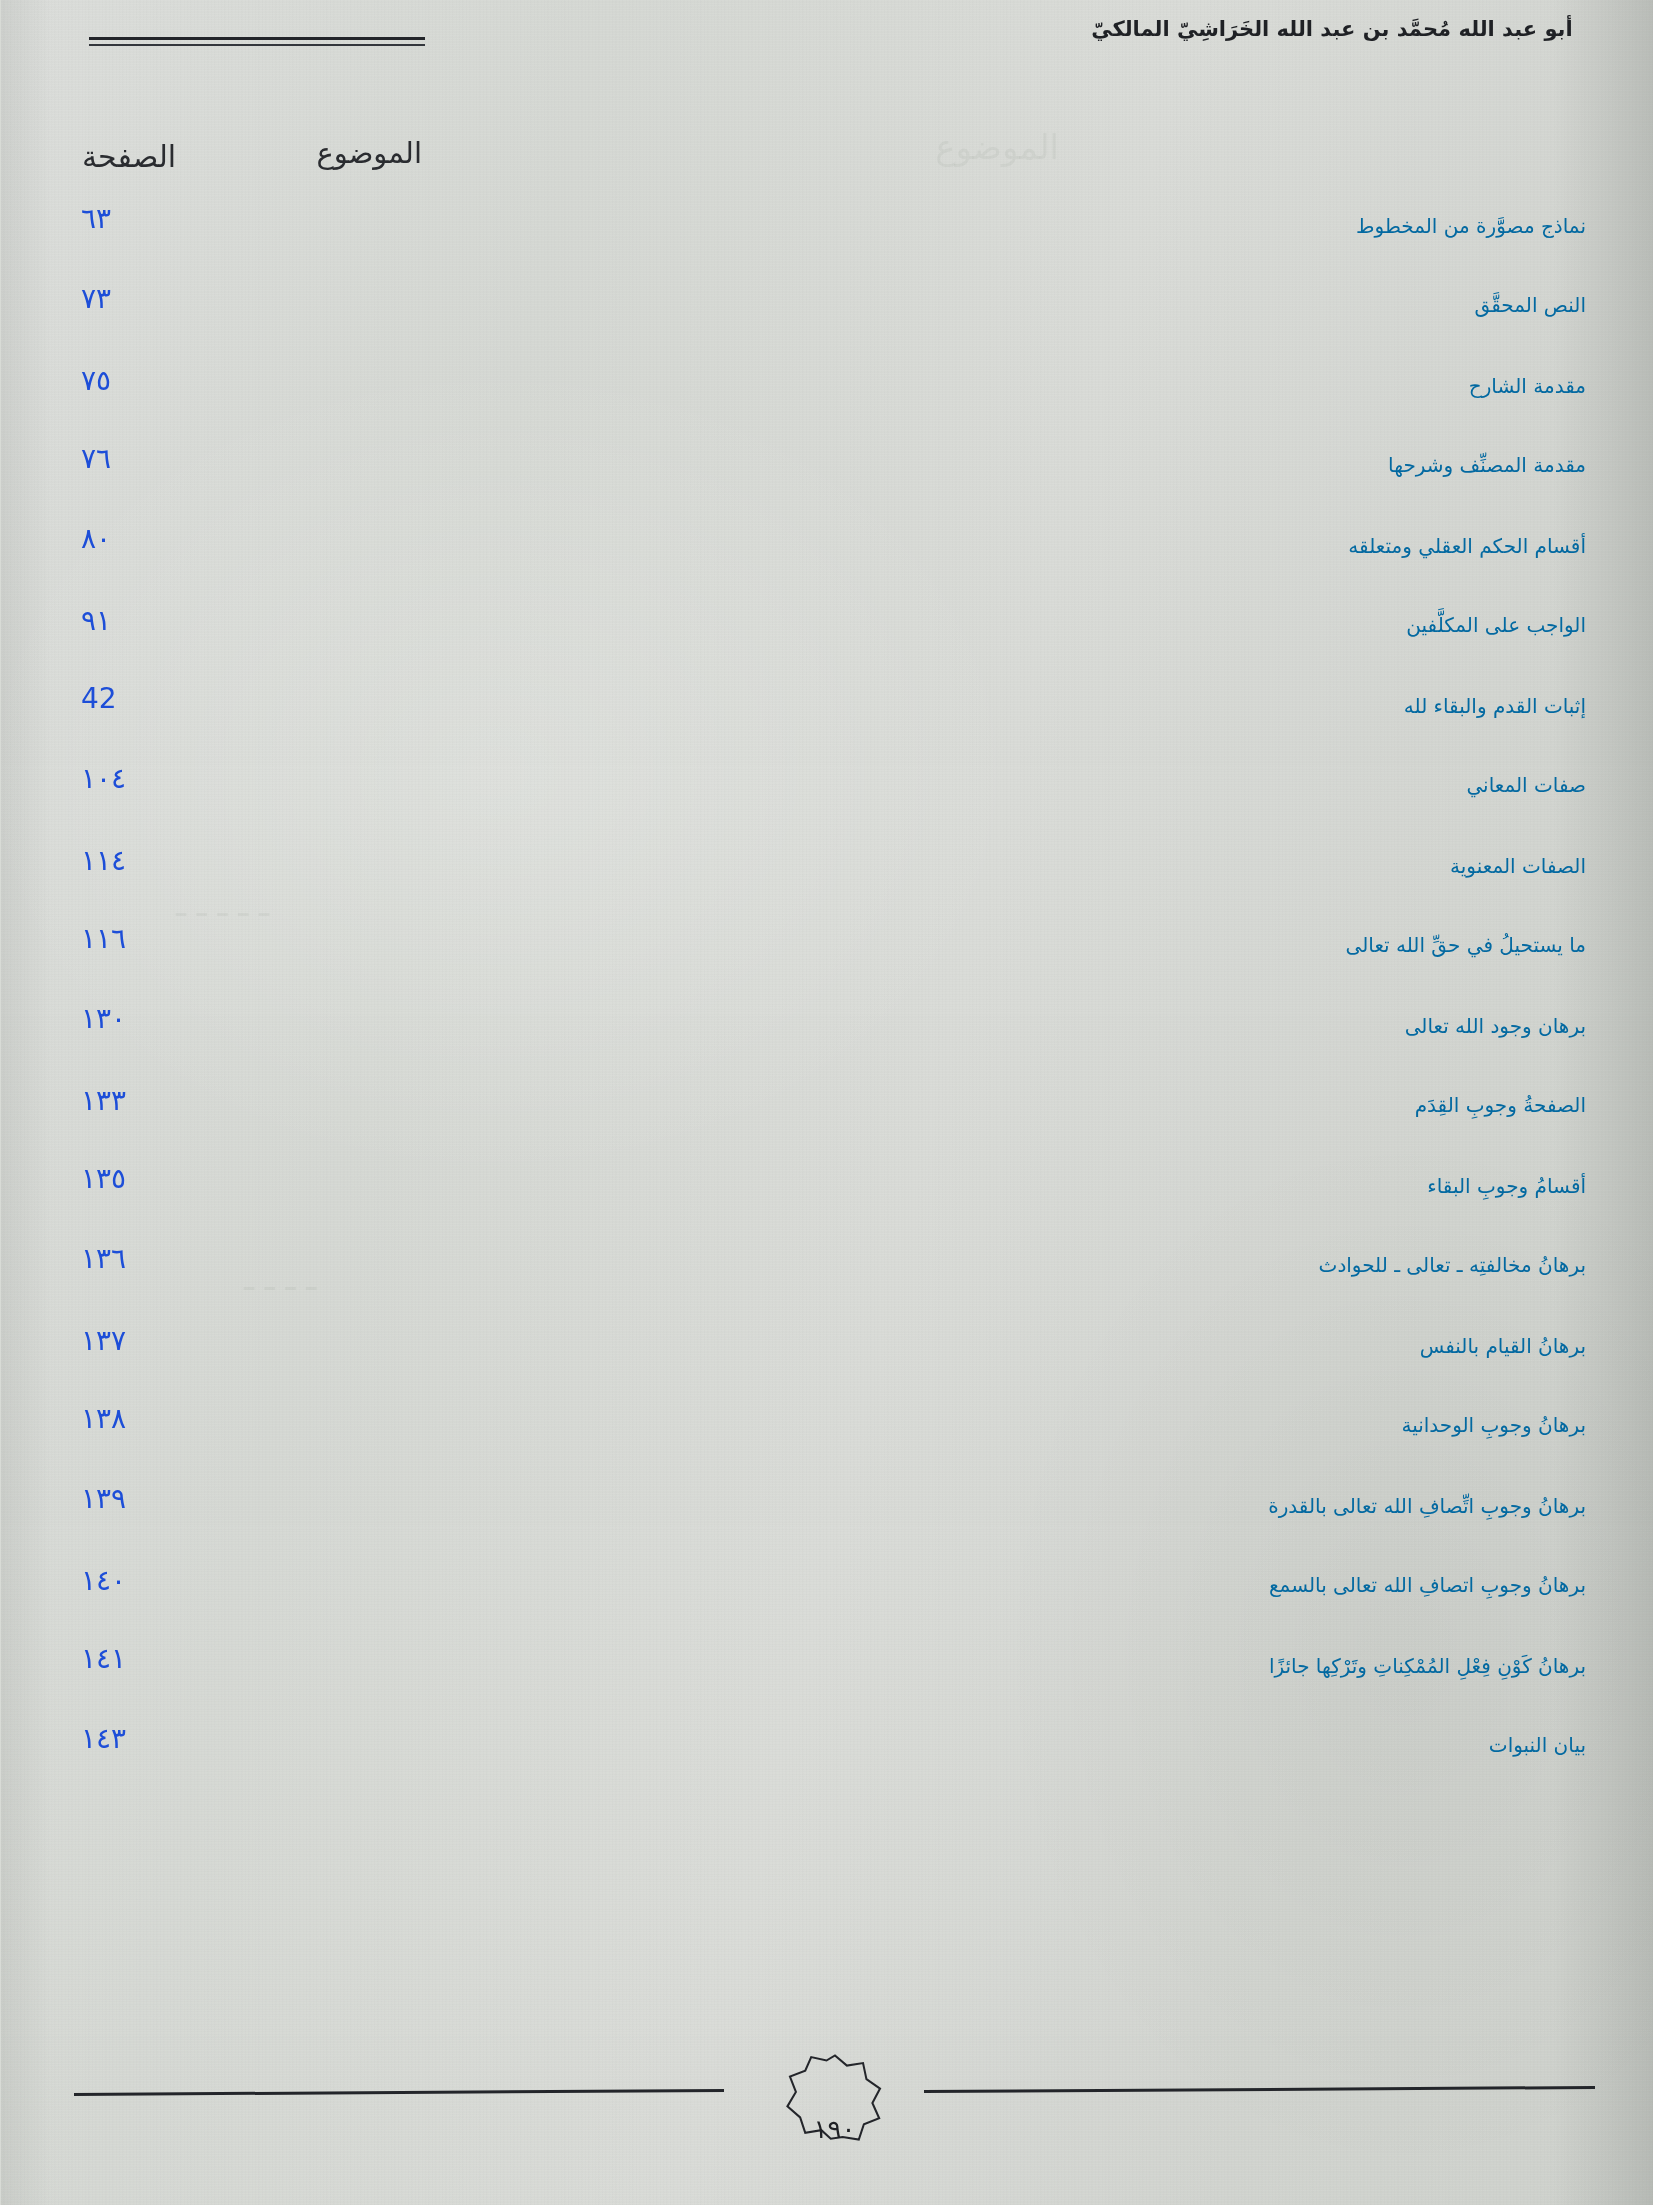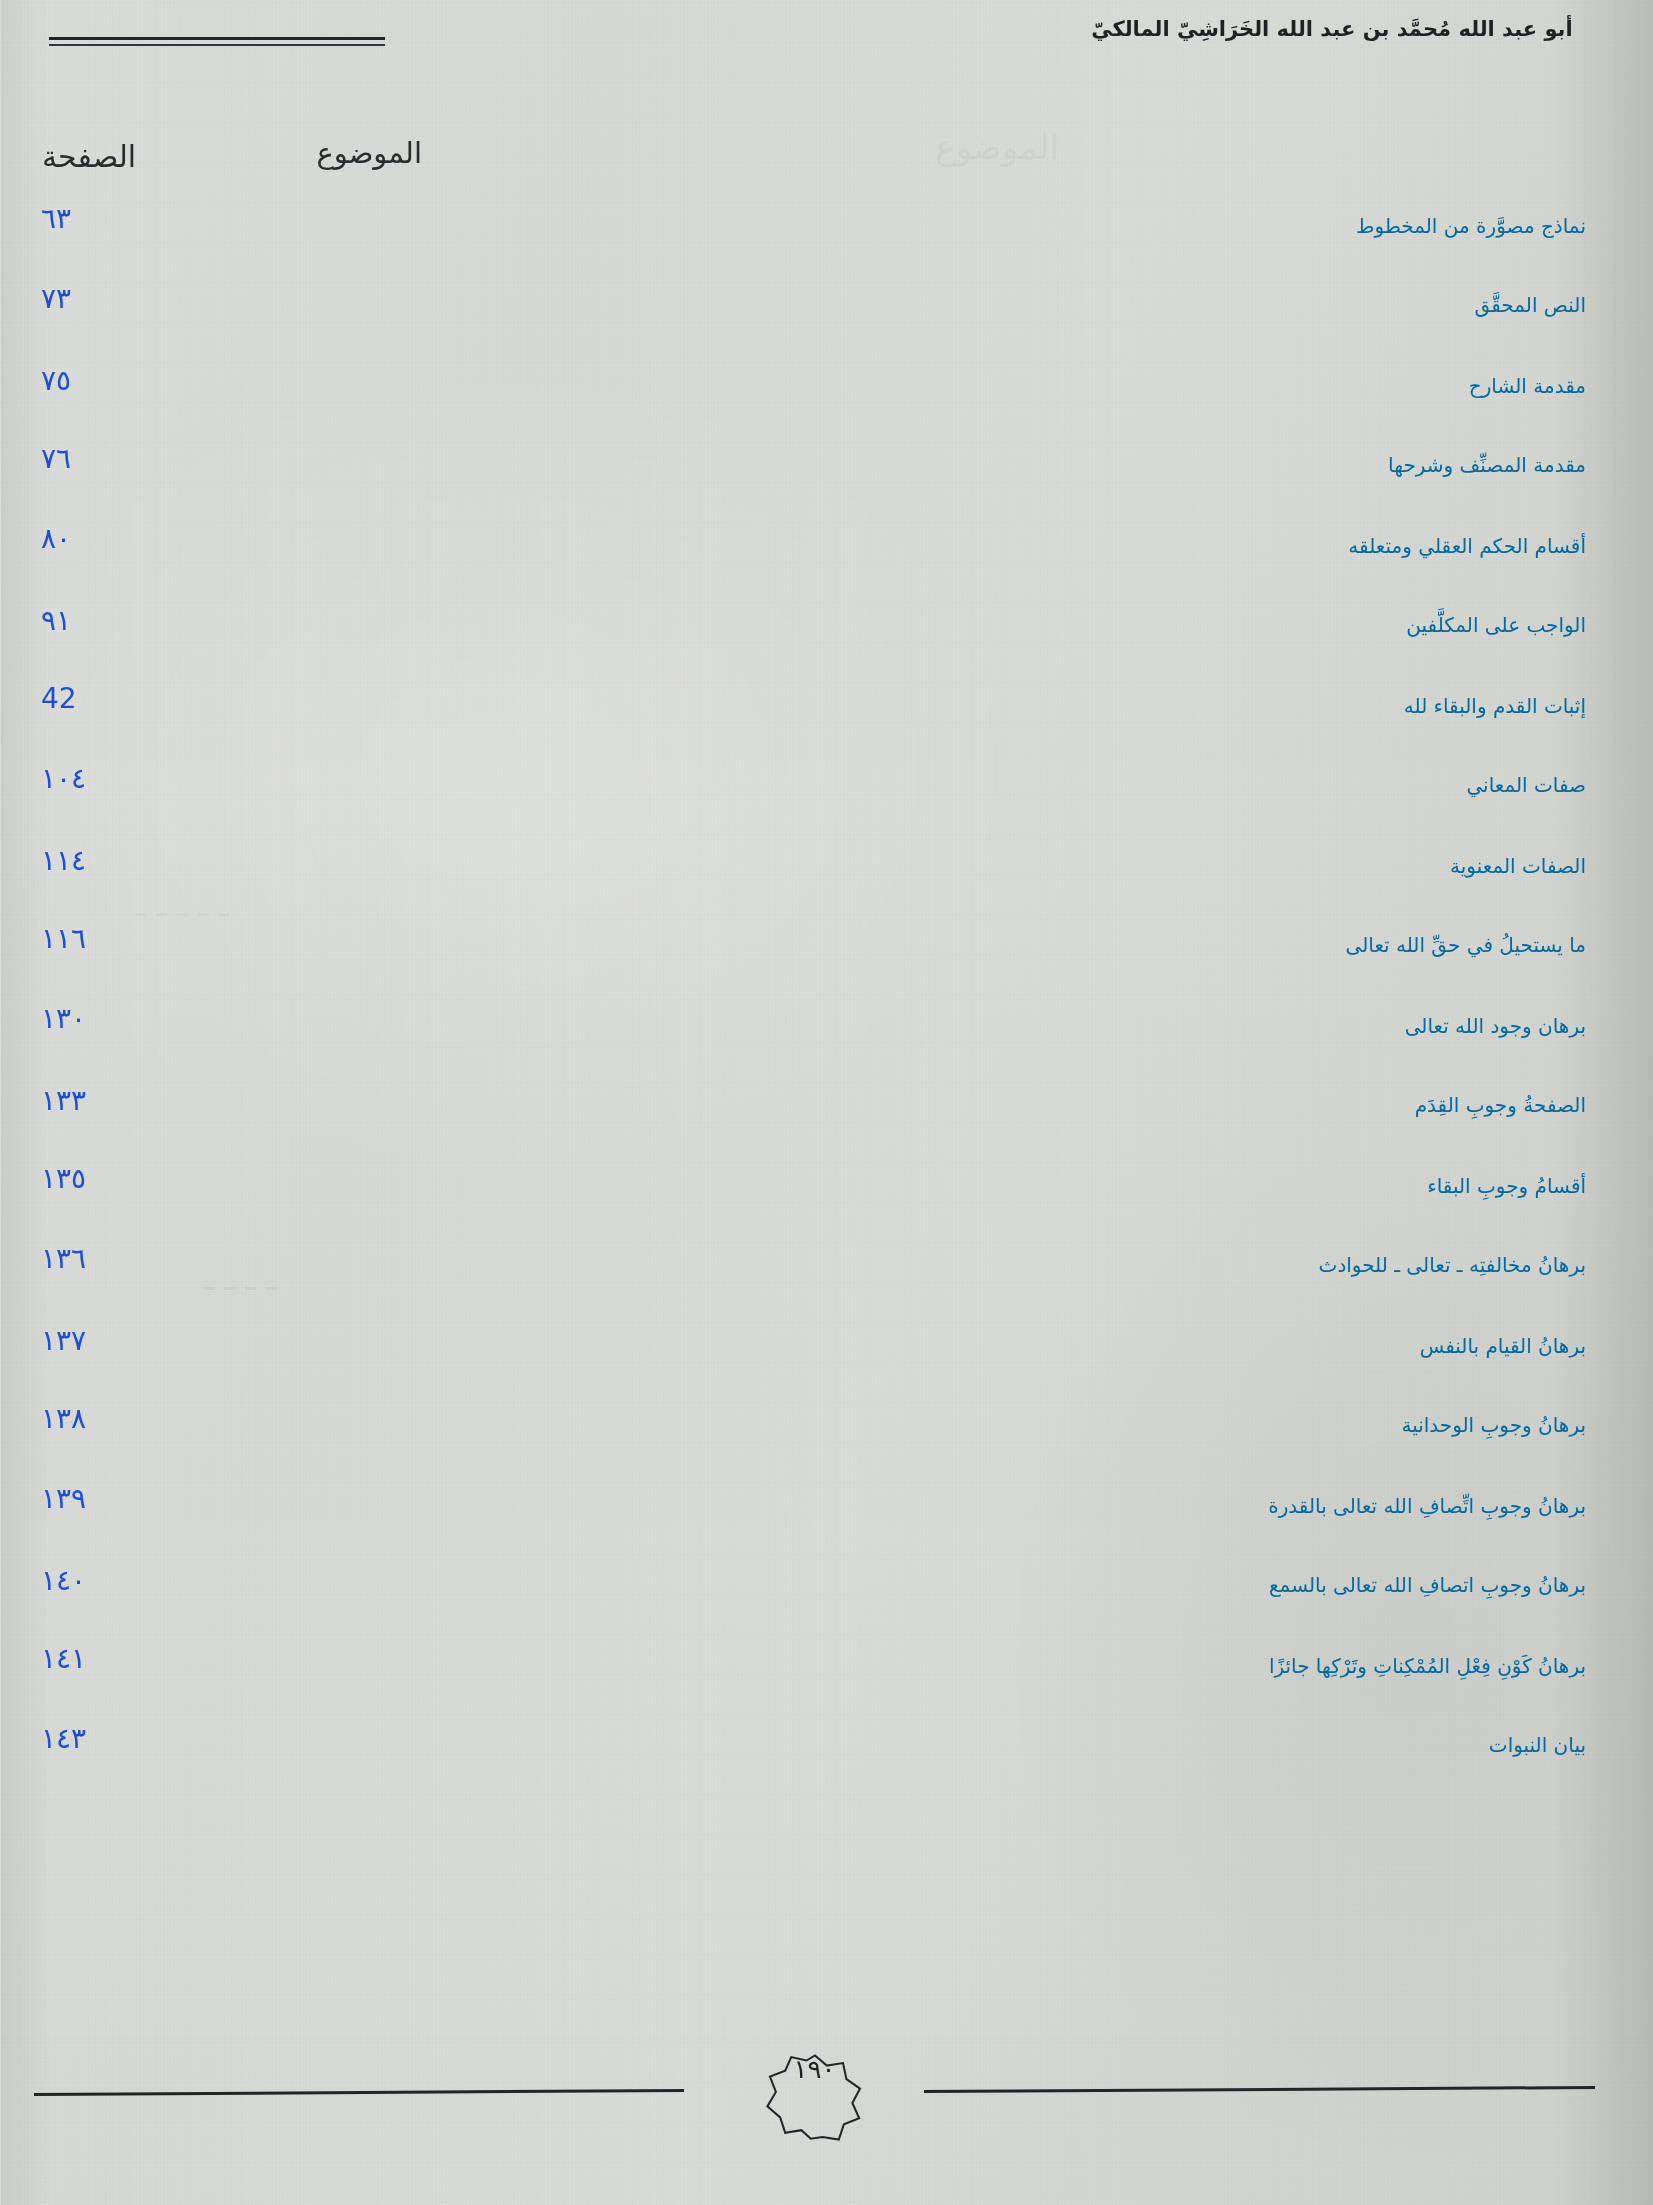--- a/index.html
+++ b/index.html
@@ -46,20 +46,21 @@
     top: 0; left: 0;
     width: 51px; height: 100%;
     background: linear-gradient(90deg, rgba(120,125,120,0.14), rgba(120,125,120,0.0) 100%);
     pointer-events: none;
   }
 
   .page {
     position: absolute;
     inset: 0;
     padding: 12px;
+    margin-left: 40px;
   }
 
   
   .header {
     position: absolute;
     top: 15.3px;
     left: 49px;
     right: 66px;
     height: 53px;
   }
@@ -195,21 +196,21 @@
     transform: rotate(-0.35deg);
   }
   .footer-badge {
     position: absolute;
     top: 10.2px;
     left: 50%;
     transform: translateX(-50%);
     width: 102px;
     height: 90px;
     display: flex;
-    align-items: flex-start;
+    align-items: flex-end;
     justify-content: center;
   }
   .badge-star {
     position: absolute;
     inset: 0;
     background: transparent;
   }
   .badge-num {
     position: relative;
     font-size: 26px;

